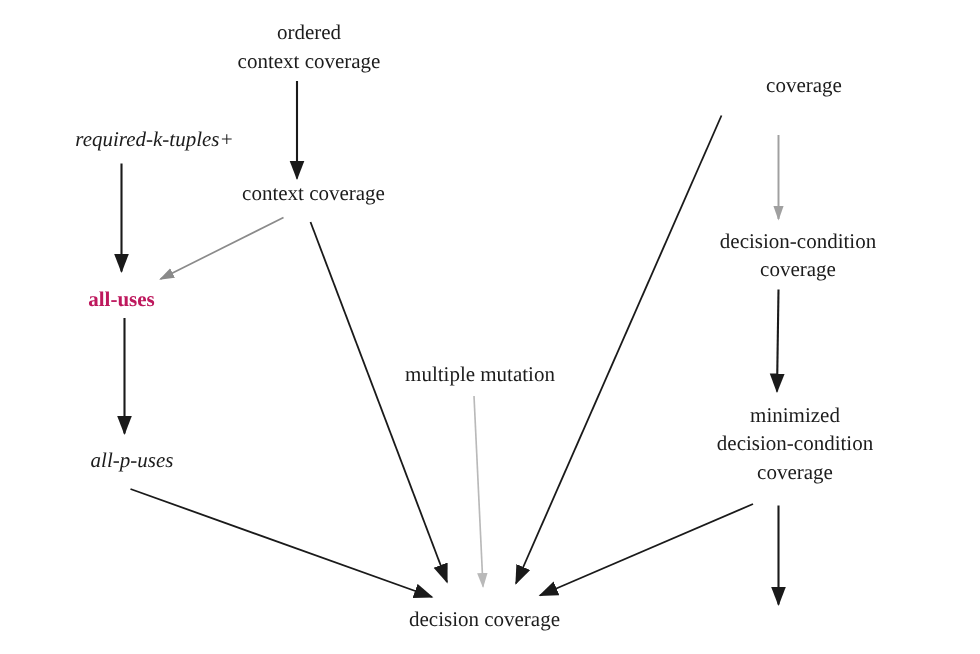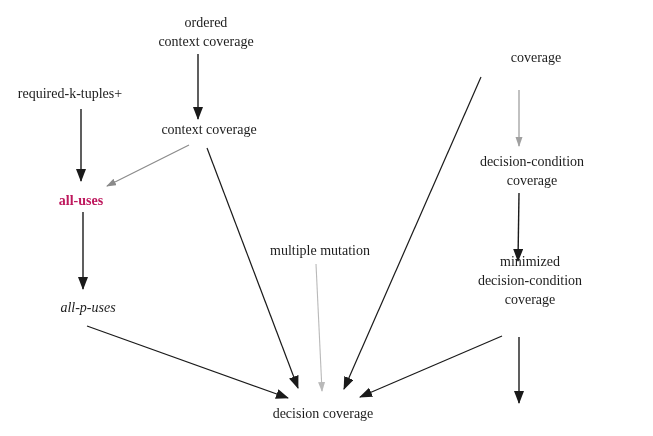--- a/index.html
+++ b/index.html
@@ -66,37 +66,37 @@
       <line x1="519" y1="337" x2="519" y2="403" stroke="#1a1a1a" stroke-width="1.4" marker-end="url(#ah0)"></line>
     </svg>
 
 <div class="node" style="left: 206px; top: 13px; color: rgb(28, 28, 28);">
       <div>ordered</div>
       <div>context coverage</div>
     </div>
     <div class="node" style="left: 536px; top: 48px; color: rgb(28, 28, 28);">
       <div>coverage</div>
     </div>
-    <div class="node" style="left: 70px; top: 84px; color: rgb(28, 28, 28);">
+    <div class="node" style="left: 103px; top: 84px; color: rgb(28, 28, 28); font-style: italic;">
       <div>required-k-tuples+</div>
     </div>
     <div class="node" style="left: 209px; top: 120px; color: rgb(28, 28, 28);">
       <div>context coverage</div>
     </div>
     <div class="node" style="left: 532px; top: 152px; color: rgb(28, 28, 28);">
       <div>decision-condition</div>
       <div>coverage</div>
     </div>
     <div class="node" style="left: 81px; top: 191px; color: #be185d; font-weight: bold;">
       <div>all-uses</div>
     </div>
     <div class="node" style="left: 320px; top: 241px; color: rgb(28, 28, 28);">
       <div>multiple mutation</div>
     </div>
-    <div class="node" style="left: 530px; top: 252px; color: rgb(28, 28, 28);">
+    <div class="node" style="left: 530px; top: 268px; color: rgb(28, 28, 28);">
       <div>minimized</div>
       <div>decision-condition</div>
       <div>coverage</div>
     </div>
     <div class="node" style="left: 88px; top: 298px; color: rgb(28, 28, 28); font-style: italic;">
       <div>all-p-uses</div>
     </div>
     <div class="node" style="left: 323px; top: 404px; color: rgb(28, 28, 28); text-align: right;">
       <div>decision coverage</div>
     </div>

